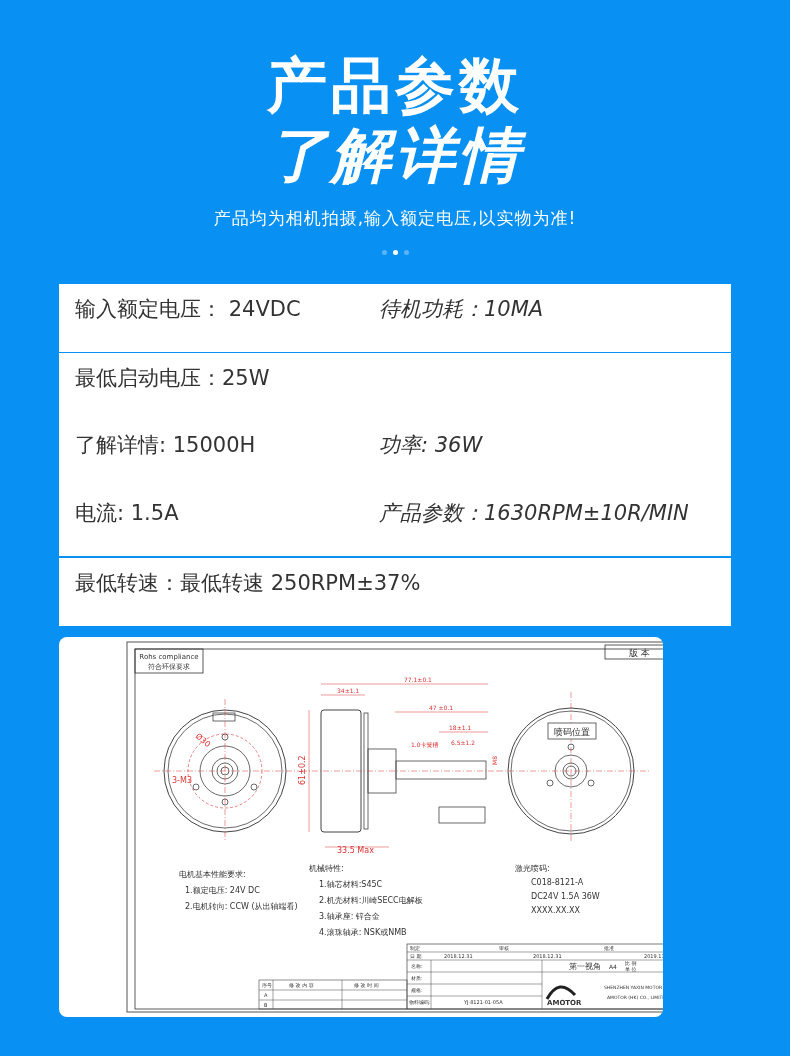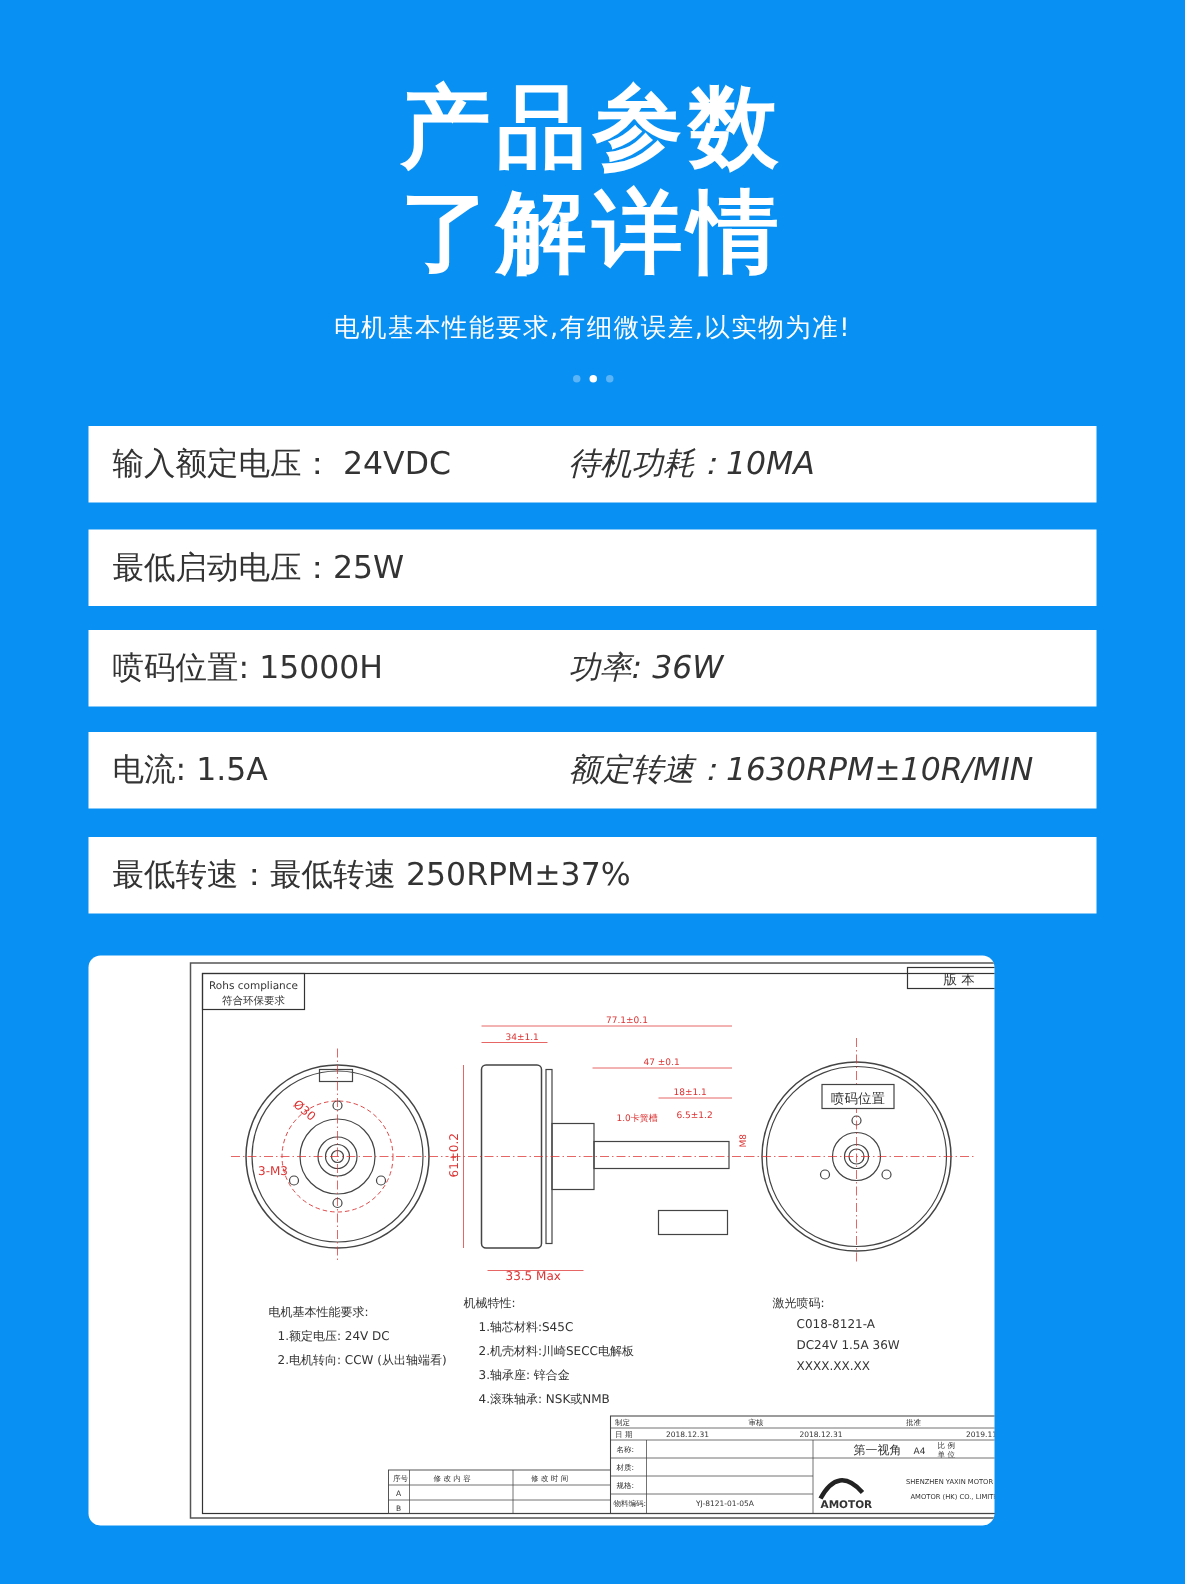--- a/index.html
+++ b/index.html
@@ -8,69 +8,69 @@
     background: #0890f3;
     font-family: "DejaVu Sans", "Liberation Sans", sans-serif;
     position: relative;
   }
   .hero-title {
     position: absolute; left: 0; width: 790px; text-align: center;
     color: #ffffff; font-weight: bold; font-size: 60px; letter-spacing: 4px;
     line-height: 70px;
   }
   .hero-title.l1 { top: 50px; }
-  .hero-title.l2 { top: 120px; }
+  .hero-title.l2 { top: 120px; font-style: italic; }
   .subtitle {
     position: absolute; top: 207px; left: 0; width: 790px; text-align: center;
     color: #ffffff; font-size: 17px; letter-spacing: 1px;
   }
   .dots { position: absolute; top: 250px; left: 0; width: 790px; text-align: center; font-size: 0; }
   .dot { display: inline-block; width: 5px; height: 5px; border-radius: 50%; margin: 0 3px; background: #5bb4f6; }
   .dot.active { background: #ffffff; }
   .spec-row {
-    position: absolute; left: 59px; width: 672px; height: 51px; background: #ffffff;
+    position: absolute; left: 59px; width: 672px; height: 68px; background: #ffffff;
   }
   .spec-cell {
     position: absolute; top: 0; height: 51px; line-height: 51px;
     font-size: 21px; color: #333333; white-space: nowrap;
   }
   .spec-cell.left { left: 16px; }
   .spec-cell.right { left: 320px; font-style: italic; }
   .drawing-card {
     position: absolute; left: 59px; top: 637px; width: 604px; height: 380px;
     background: #ffffff; border-radius: 8px; overflow: hidden;
   }
   .drawing-svg { position: absolute; left: 0; top: 0; }
 </style>
 </head>
 <body>
 
 <div class="hero-title l1">产品参数</div>
 <div class="hero-title l2">了解详情</div>
-<div class="subtitle">电机基本性能要求,有细微误差,以实物为准!</div>
+<div class="subtitle">产品均为相机拍摄,输入额定电压,以实物为准!</div>
 <div class="dots">
   <span class="dot"></span>
   <span class="dot active"></span>
   <span class="dot"></span>
 </div>
 
 <div class="spec-row" style="top:284px">
   <span class="spec-cell left">输入额定电压： 24VDC</span>
   <span class="spec-cell right">待机功耗：10MA</span>
 </div>
 <div class="spec-row" style="top:353px">
   <span class="spec-cell left">最低启动电压：25W</span>
 </div>
 <div class="spec-row" style="top:420px">
-  <span class="spec-cell left">喷码位置: 15000H</span>
+  <span class="spec-cell left">了解详情: 15000H</span>
   <span class="spec-cell right">功率: 36W</span>
 </div>
 <div class="spec-row" style="top:488px">
   <span class="spec-cell left">电流: 1.5A</span>
-  <span class="spec-cell right">额定转速：1630RPM±10R/MIN</span>
+  <span class="spec-cell right">产品参数：1630RPM±10R/MIN</span>
 </div>
 <div class="spec-row" style="top:558px">
   <span class="spec-cell left">最低转速：最低转速 250RPM±37%</span>
 </div>
 
 <div class="drawing-card">
   <svg class="drawing-svg" width="672" height="380" viewBox="0 0 672 380" font-family="DejaVu Sans, sans-serif">
 
     <rect x="68" y="5" width="570" height="370" fill="none" stroke="#555" stroke-width="1"></rect>
     <rect x="76" y="12" width="556" height="360" fill="none" stroke="#333" stroke-width="0.8"></rect>

